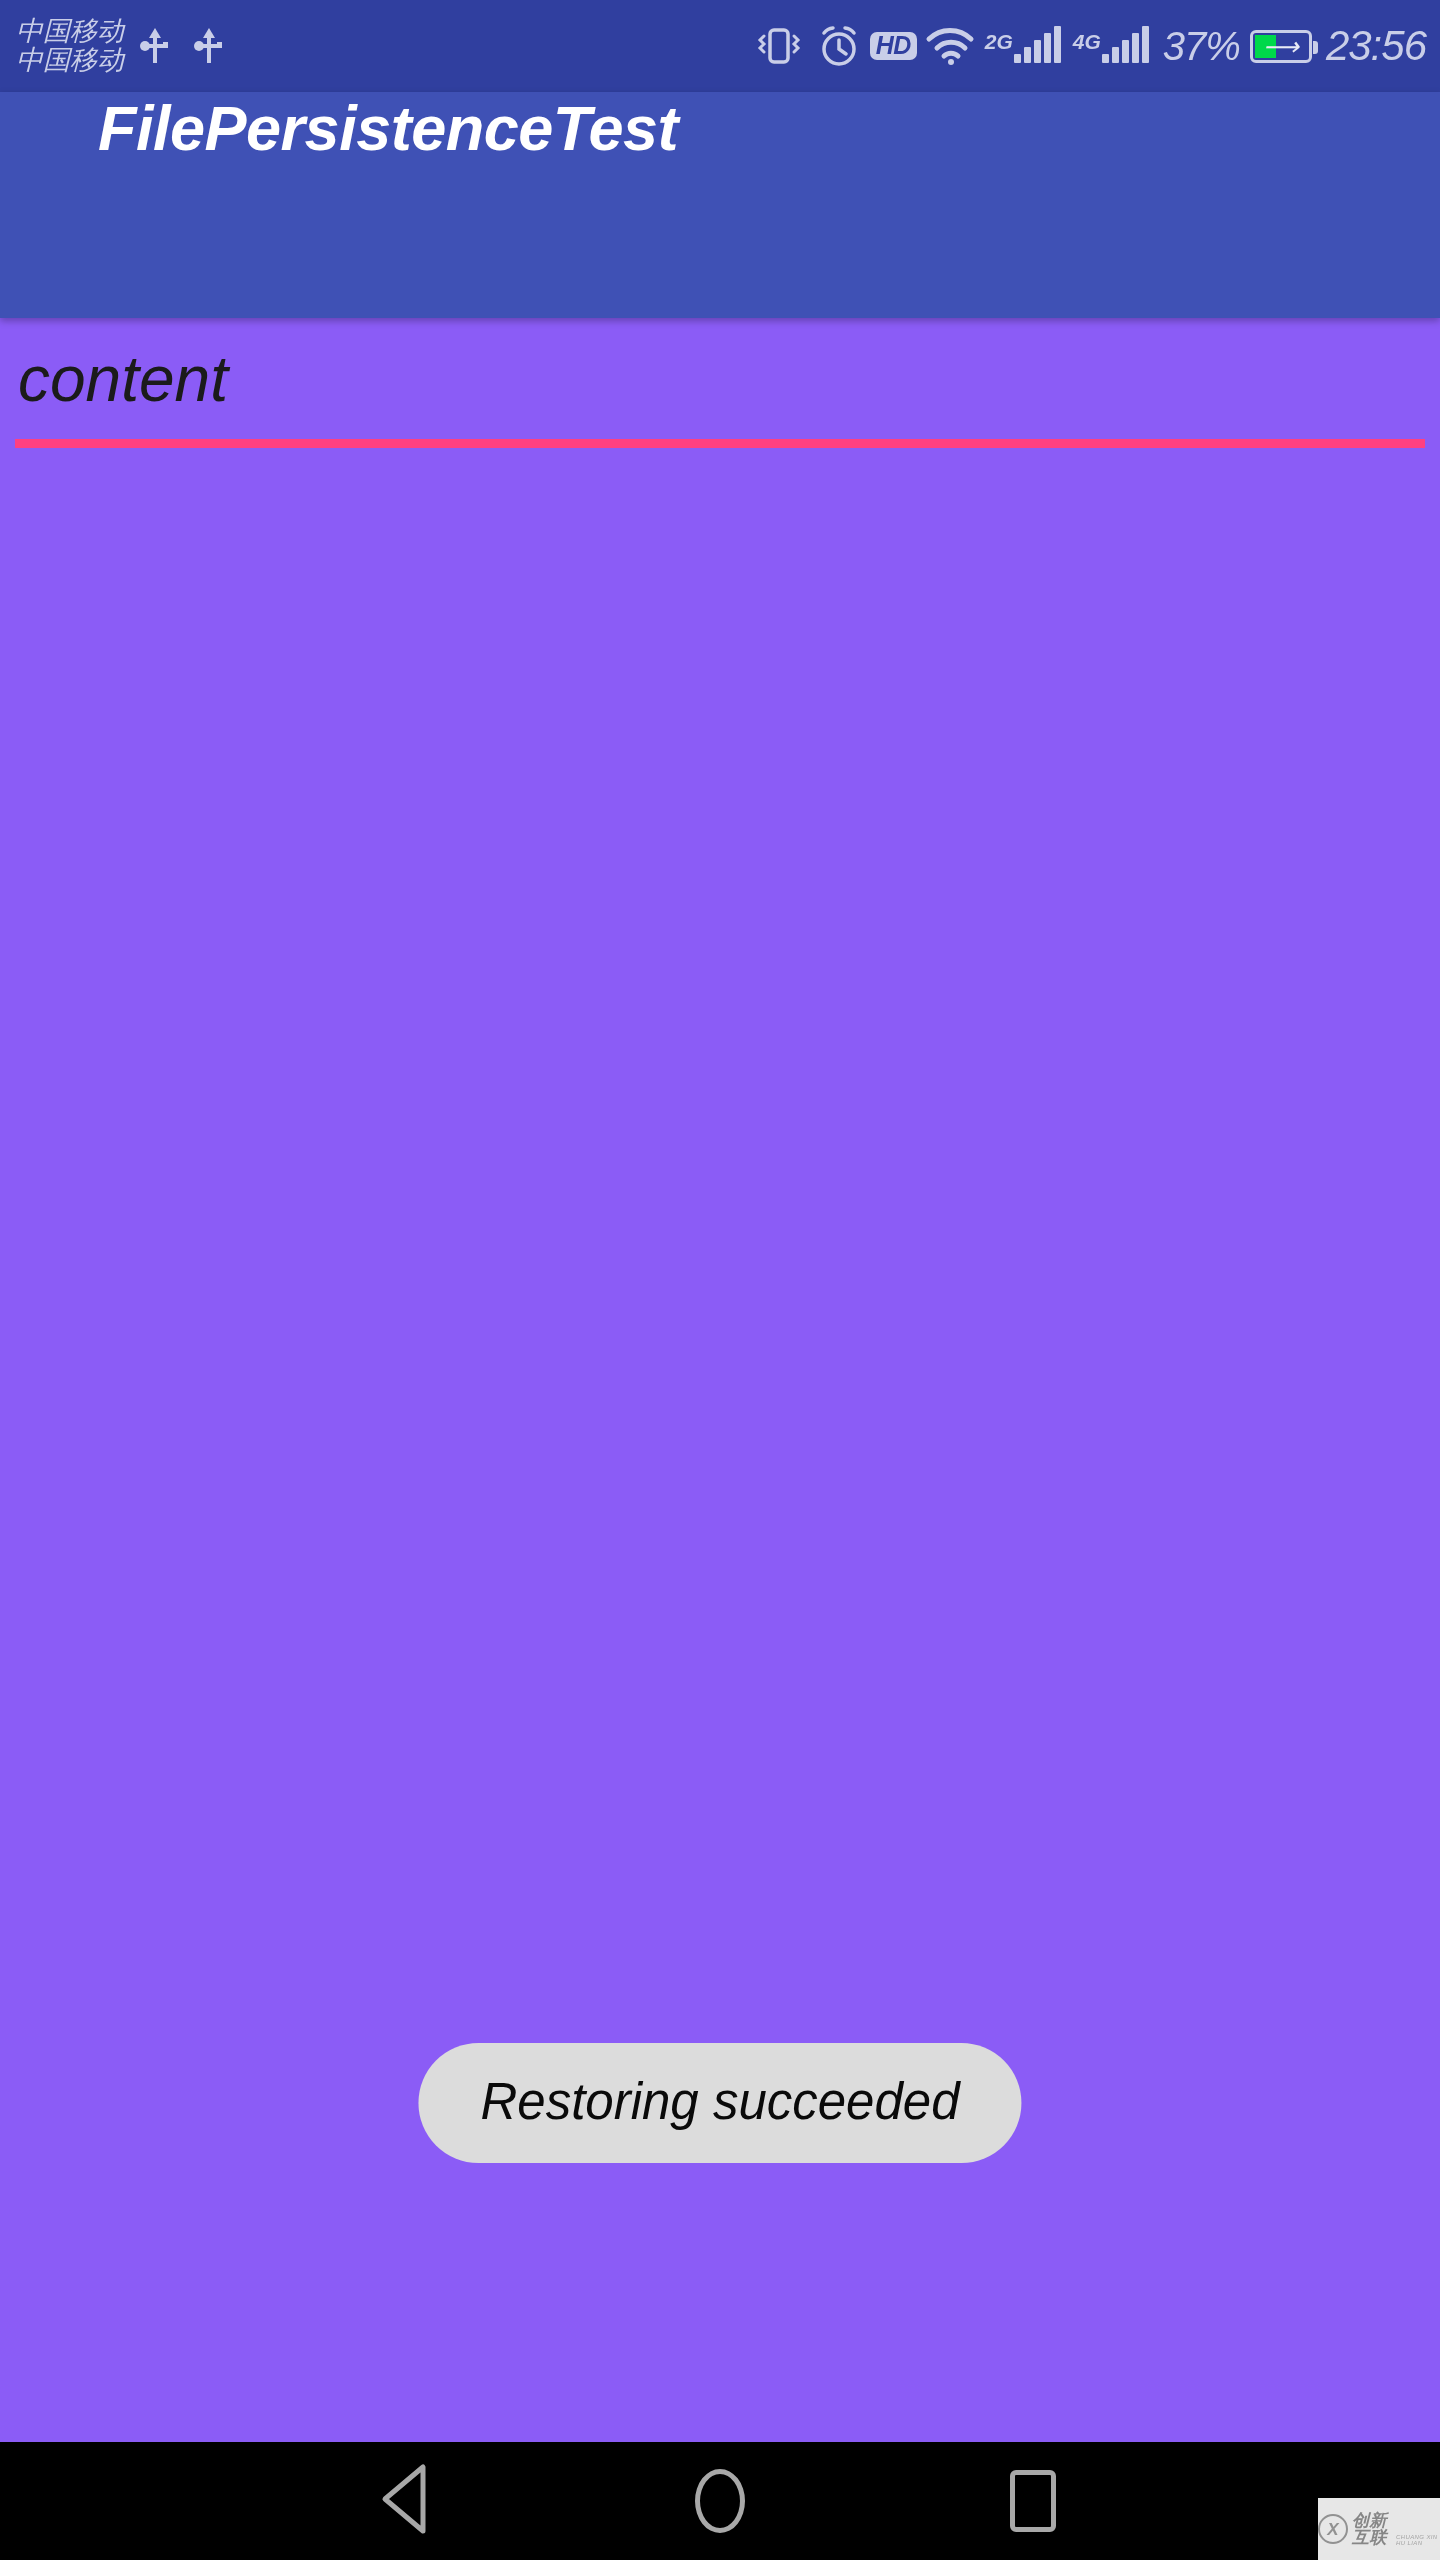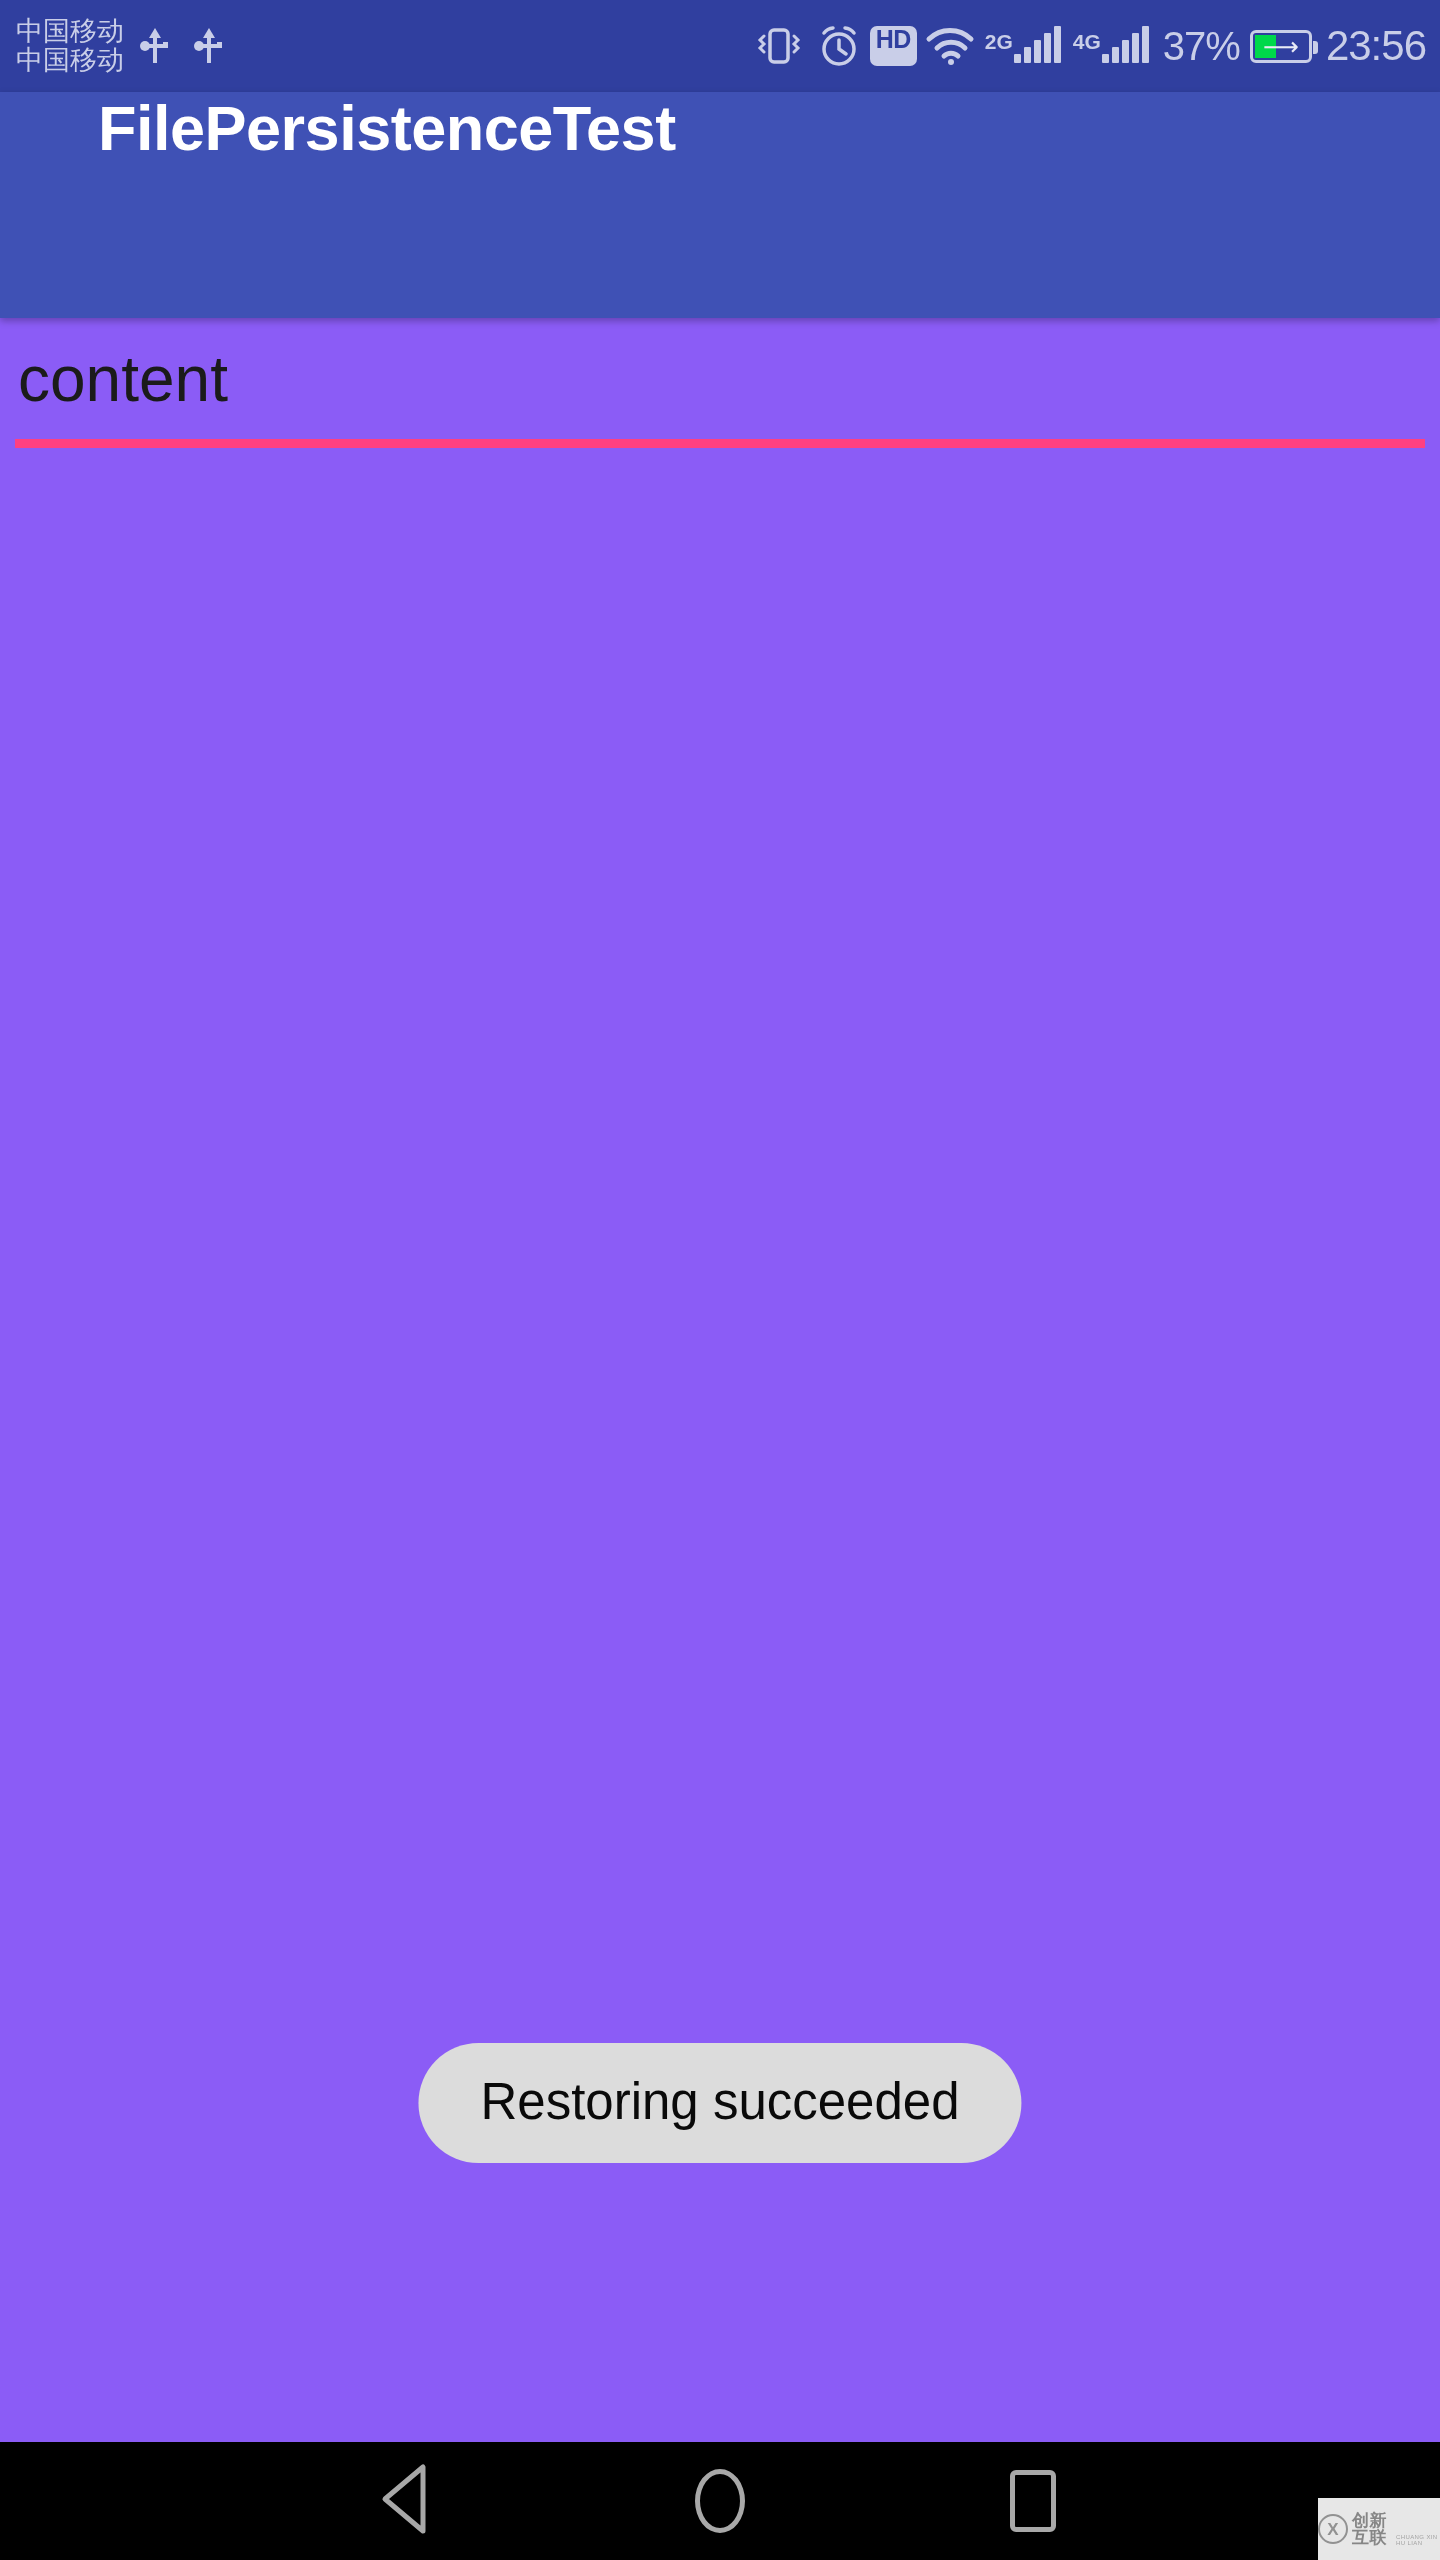--- a/index.html
+++ b/index.html
@@ -9,20 +9,21 @@
   }
   body {
     font-family: "Liberation Sans", sans-serif;
   }
   #phone {
     position: relative;
     width: 1440px;
     height: 2560px;
     overflow: hidden;
     background: #FAFAFA;
+    font-style: italic;
   }
 
   
   .status-bar {
     position: absolute;
     top: 0; left: 0;
     width: 1440px;
     height: 92px;
     background: #303F9F;
     display: flex;
@@ -61,21 +62,21 @@
     display: inline-flex;
     align-items: center;
     justify-content: center;
   }
   .hd-badge {
     background: #C9CEE8;
     color: #303F9F;
     font-size: 25px;
     font-weight: bold;
     border-radius: 7px;
-    padding: 1px 6px 14px 6px;
+    padding: 1px 6px 2px 6px;
     line-height: 1;
     letter-spacing: -0.5px;
     margin: 0 8px;
   }
   .gen-label {
     color: #C9CEE8;
     font-size: 21px;
     font-weight: bold;
     align-self: flex-start;
     margin-top: 8px;

